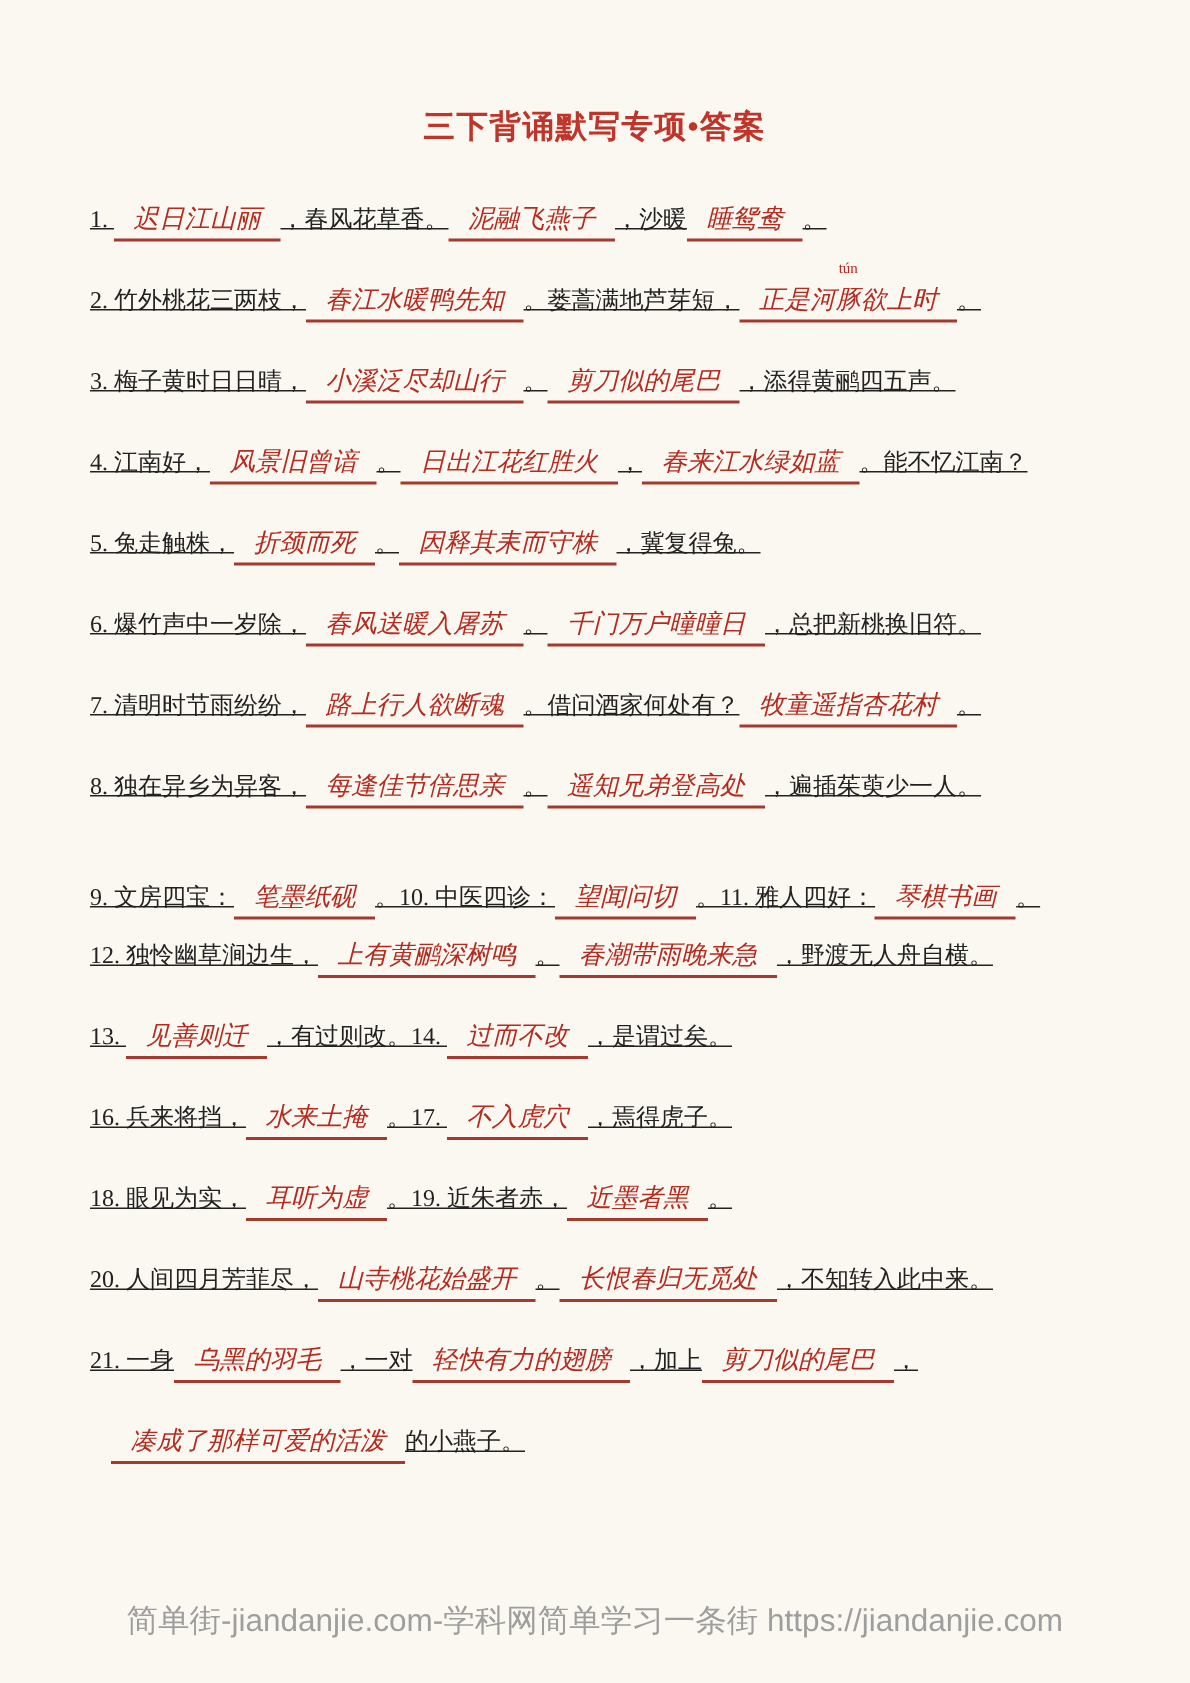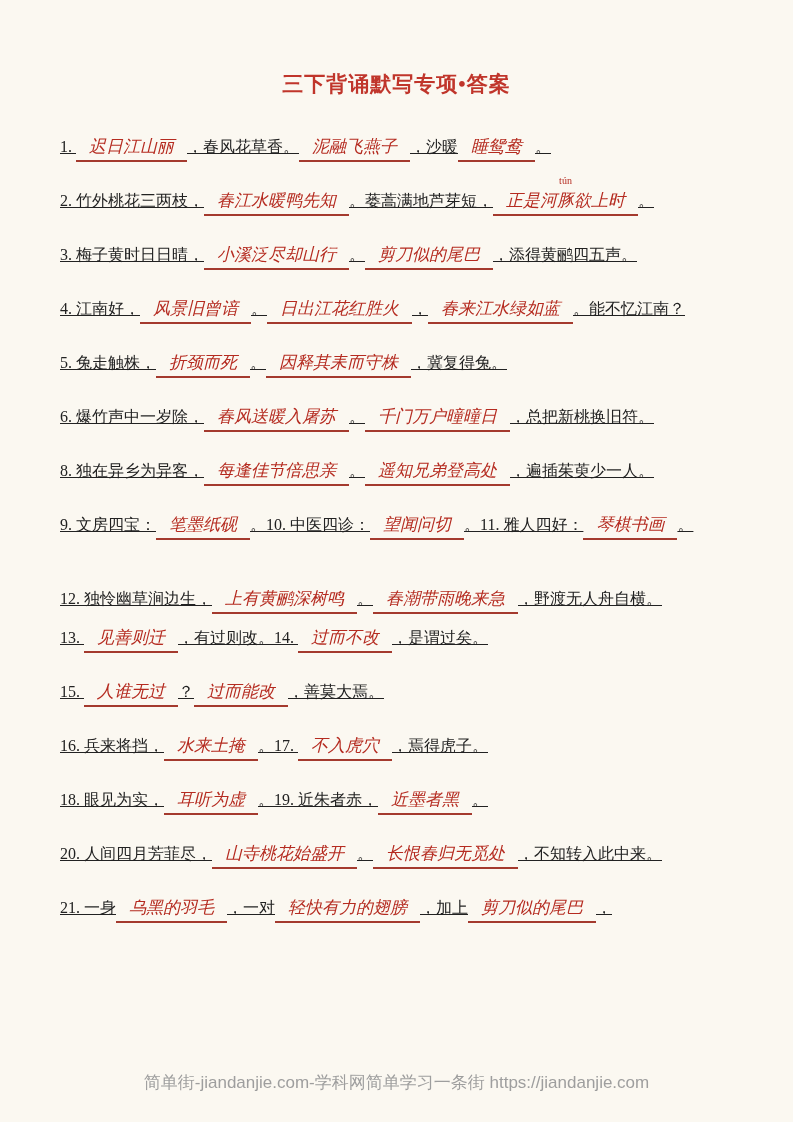--- a/index.html
+++ b/index.html
@@ -71,40 +71,41 @@
     color: var(--answer-red, #b52b20);
     letter-spacing: 0;
   }
   .page-footer {
     position: absolute;
     bottom: 28px;
     left: 0;
     width: 100%;
     text-align: center;
     font-family: "Liberation Sans", "DejaVu Sans", sans-serif;
-    font-size: 17px;
+    font-size: 21px;
     color: var(--footer-gray, #9e9e9e);
   }
 </style>
 </head>
 <body style="--background: #fbf8f1; --title-red: #c0352b; --answer-red: #b52b20; --underline-red: #a43a2e; --text-black: #222222; --footer-gray: #9e9e9e;">
 
 <div class="page-title">三下背诵默写专项•答案</div>
 
 <div class="lines">
     <div class="line"><span class="plain">1. </span><span class="answer">迟日江山丽</span><span class="plain">，春风花草香。</span><span class="answer">泥融飞燕子</span><span class="plain">，沙暖</span><span class="answer">睡鸳鸯</span><span class="plain">。</span></div>
     <div class="line"><span class="plain">2. 竹外桃花三两枝，</span><span class="answer">春江水暖鸭先知</span><span class="plain">。蒌蒿满地芦芽短，</span><span class="answer">正是河<span class="pinyin-wrap">豚<span class="pinyin">tún</span></span>欲上时</span><span class="plain">。</span></div>
     <div class="line"><span class="plain">3. 梅子黄时日日晴，</span><span class="answer">小溪泛尽却山行</span><span class="plain">。</span><span class="answer">剪刀似的尾巴</span><span class="plain">，添得黄鹂四五声。</span></div>
     <div class="line"><span class="plain">4. 江南好，</span><span class="answer">风景旧曾谙</span><span class="plain">。</span><span class="answer">日出江花红胜火</span><span class="plain">，</span><span class="answer">春来江水绿如蓝</span><span class="plain">。能不忆江南？</span></div>
     <div class="line"><span class="plain">5. 兔走触株，</span><span class="answer">折颈而死</span><span class="plain">。</span><span class="answer">因释其耒而守株</span><span class="plain">，冀复得兔。</span></div>
     <div class="line"><span class="plain">6. 爆竹声中一岁除，</span><span class="answer">春风送暖入屠苏</span><span class="plain">。</span><span class="answer">千门万户曈曈日</span><span class="plain">，总把新桃换旧符。</span></div>
+    <div class="line"><span class="plain">7. 清明时节雨纷纷，</span><span class="answer">路上行人欲断魂</span><span class="plain">。借问酒家何处有？</span><span class="answer">牧童遥指杏花村</span><span class="plain">。</span></div>
     <div class="line"><span class="plain">8. 独在异乡为异客，</span><span class="answer">每逢佳节倍思亲</span><span class="plain">。</span><span class="answer">遥知兄弟登高处</span><span class="plain">，遍插茱萸少一人。</span></div>
     <div class="line"><span class="plain">9. 文房四宝：</span><span class="answer">笔墨纸砚</span><span class="plain">。10. 中医四诊：</span><span class="answer">望闻问切</span><span class="plain">。11. 雅人四好：</span><span class="answer">琴棋书画</span><span class="plain">。</span></div>
     <div class="line"><span class="plain">12. 独怜幽草涧边生，</span><span class="answer">上有黄鹂深树鸣</span><span class="plain">。</span><span class="answer">春潮带雨晚来急</span><span class="plain">，野渡无人舟自横。</span></div>
     <div class="line"><span class="plain">13. </span><span class="answer">见善则迁</span><span class="plain">，有过则改。14. </span><span class="answer">过而不改</span><span class="plain">，是谓过矣。</span></div>
-    <div class="line"><span class="plain">15. </span><span class="answer">人谁无过</span><span class="plain">？</span><span class="answer">过而能改</span><span class="plain">，善莫大焉。</span></div>
     <div class="line"><span class="plain">16. 兵来将挡，</span><span class="answer">水来土掩</span><span class="plain">。17. </span><span class="answer">不入虎穴</span><span class="plain">，焉得虎子。</span></div>
     <div class="line"><span class="plain">18. 眼见为实，</span><span class="answer">耳听为虚</span><span class="plain">。19. 近朱者赤，</span><span class="answer">近墨者黑</span><span class="plain">。</span></div>
     <div class="line"><span class="plain">20. 人间四月芳菲尽，</span><span class="answer">山寺桃花始盛开</span><span class="plain">。</span><span class="answer">长恨春归无觅处</span><span class="plain">，不知转入此中来。</span></div>
     <div class="line"><span class="plain">21. 一身</span><span class="answer">乌黑的羽毛</span><span class="plain">，一对</span><span class="answer">轻快有力的翅膀</span><span class="plain">，加上</span><span class="answer">剪刀似的尾巴</span><span class="plain">，</span></div>
+    <div class="line indent"><span class="answer">凑成了那样可爱的活泼</span><span class="plain">的小燕子。</span></div>
   </div>
 
 <div class="page-footer">简单街-jiandanjie.com-学科网简单学习一条街 https://jiandanjie.com</div>
 
 </body></html>

